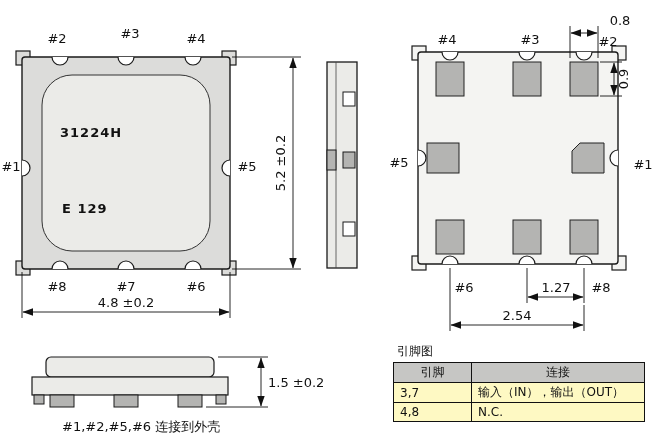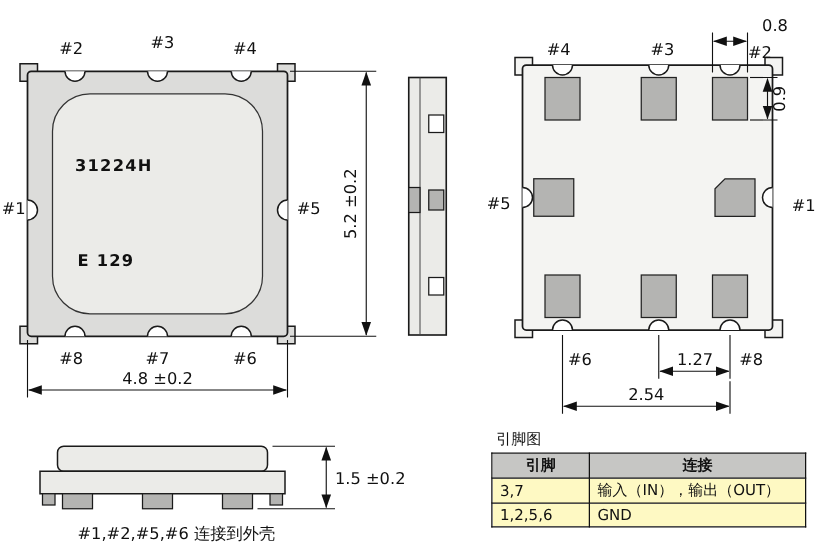--- a/index.html
+++ b/index.html
@@ -7,21 +7,21 @@
     position:relative; width:666px; height:446px; background:#ffffff;
     font-family:"DejaVu Sans", sans-serif; overflow:hidden;
   }
   svg { position:absolute; left:0; top:0; }
   svg text { font-family:"DejaVu Sans", sans-serif; fill:#111; font-size:13px; }
   svg text.mark { font-weight:bold; letter-spacing:1px; }
   .pin-area { position:absolute; left:393px; top:343px; width:252px; }
   .pin-table-title { font-size:12px; color:#111; margin:0 0 2px 4px; }
   table.pin-table { border-collapse:collapse; width:100%; font-size:12px; color:#111; table-layout:fixed; }
   table.pin-table th, table.pin-table td { border:1px solid #111; padding:1px 6px; height:16px; overflow:hidden; white-space:nowrap; }
-  table.pin-table th { background:#c6c6c4; font-weight:bold; text-align:center; }
+  table.pin-table th { background:#c6c6c4; font-weight:normal; text-align:center; }
   table.pin-table td { text-align:left; background:#fef9c3; }
   .col-pin { width:78px; }
 </style>
 </head>
 <body>
 
 <div class="canvas">
 
 <svg width="666" height="446" viewBox="0 0 666 446">
   <defs>
@@ -195,20 +195,20 @@
         <th>引脚</th>
         <th>连接</th>
       </tr>
     </thead>
     <tbody>
       <tr>
         <td>3,7</td>
         <td>输入（IN），输出（OUT）</td>
       </tr>
       <tr>
-        <td>1,2,5,6</td>
-        <td>GND</td>
+        <td>4,8</td>
+        <td>N.C.</td>
       </tr>
     </tbody>
   </table>
 </div>
 
 </div>
 
 </body></html>

